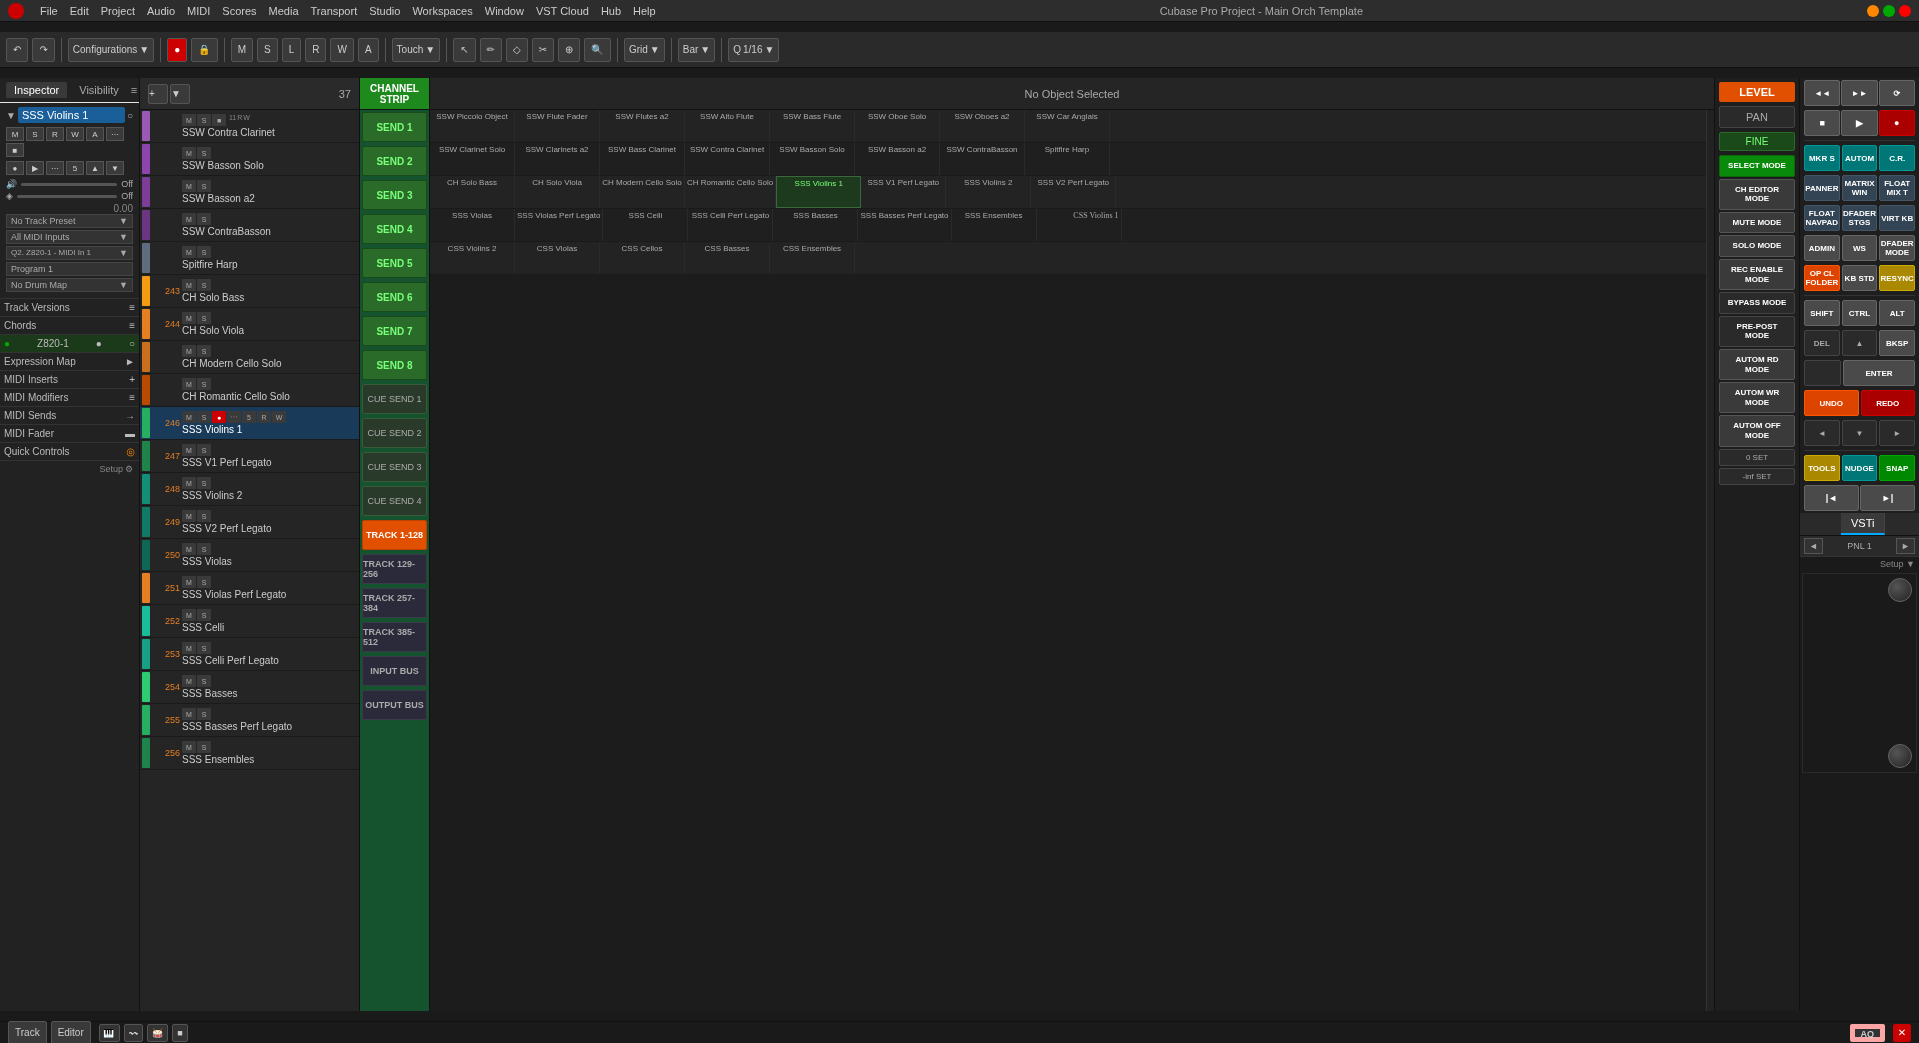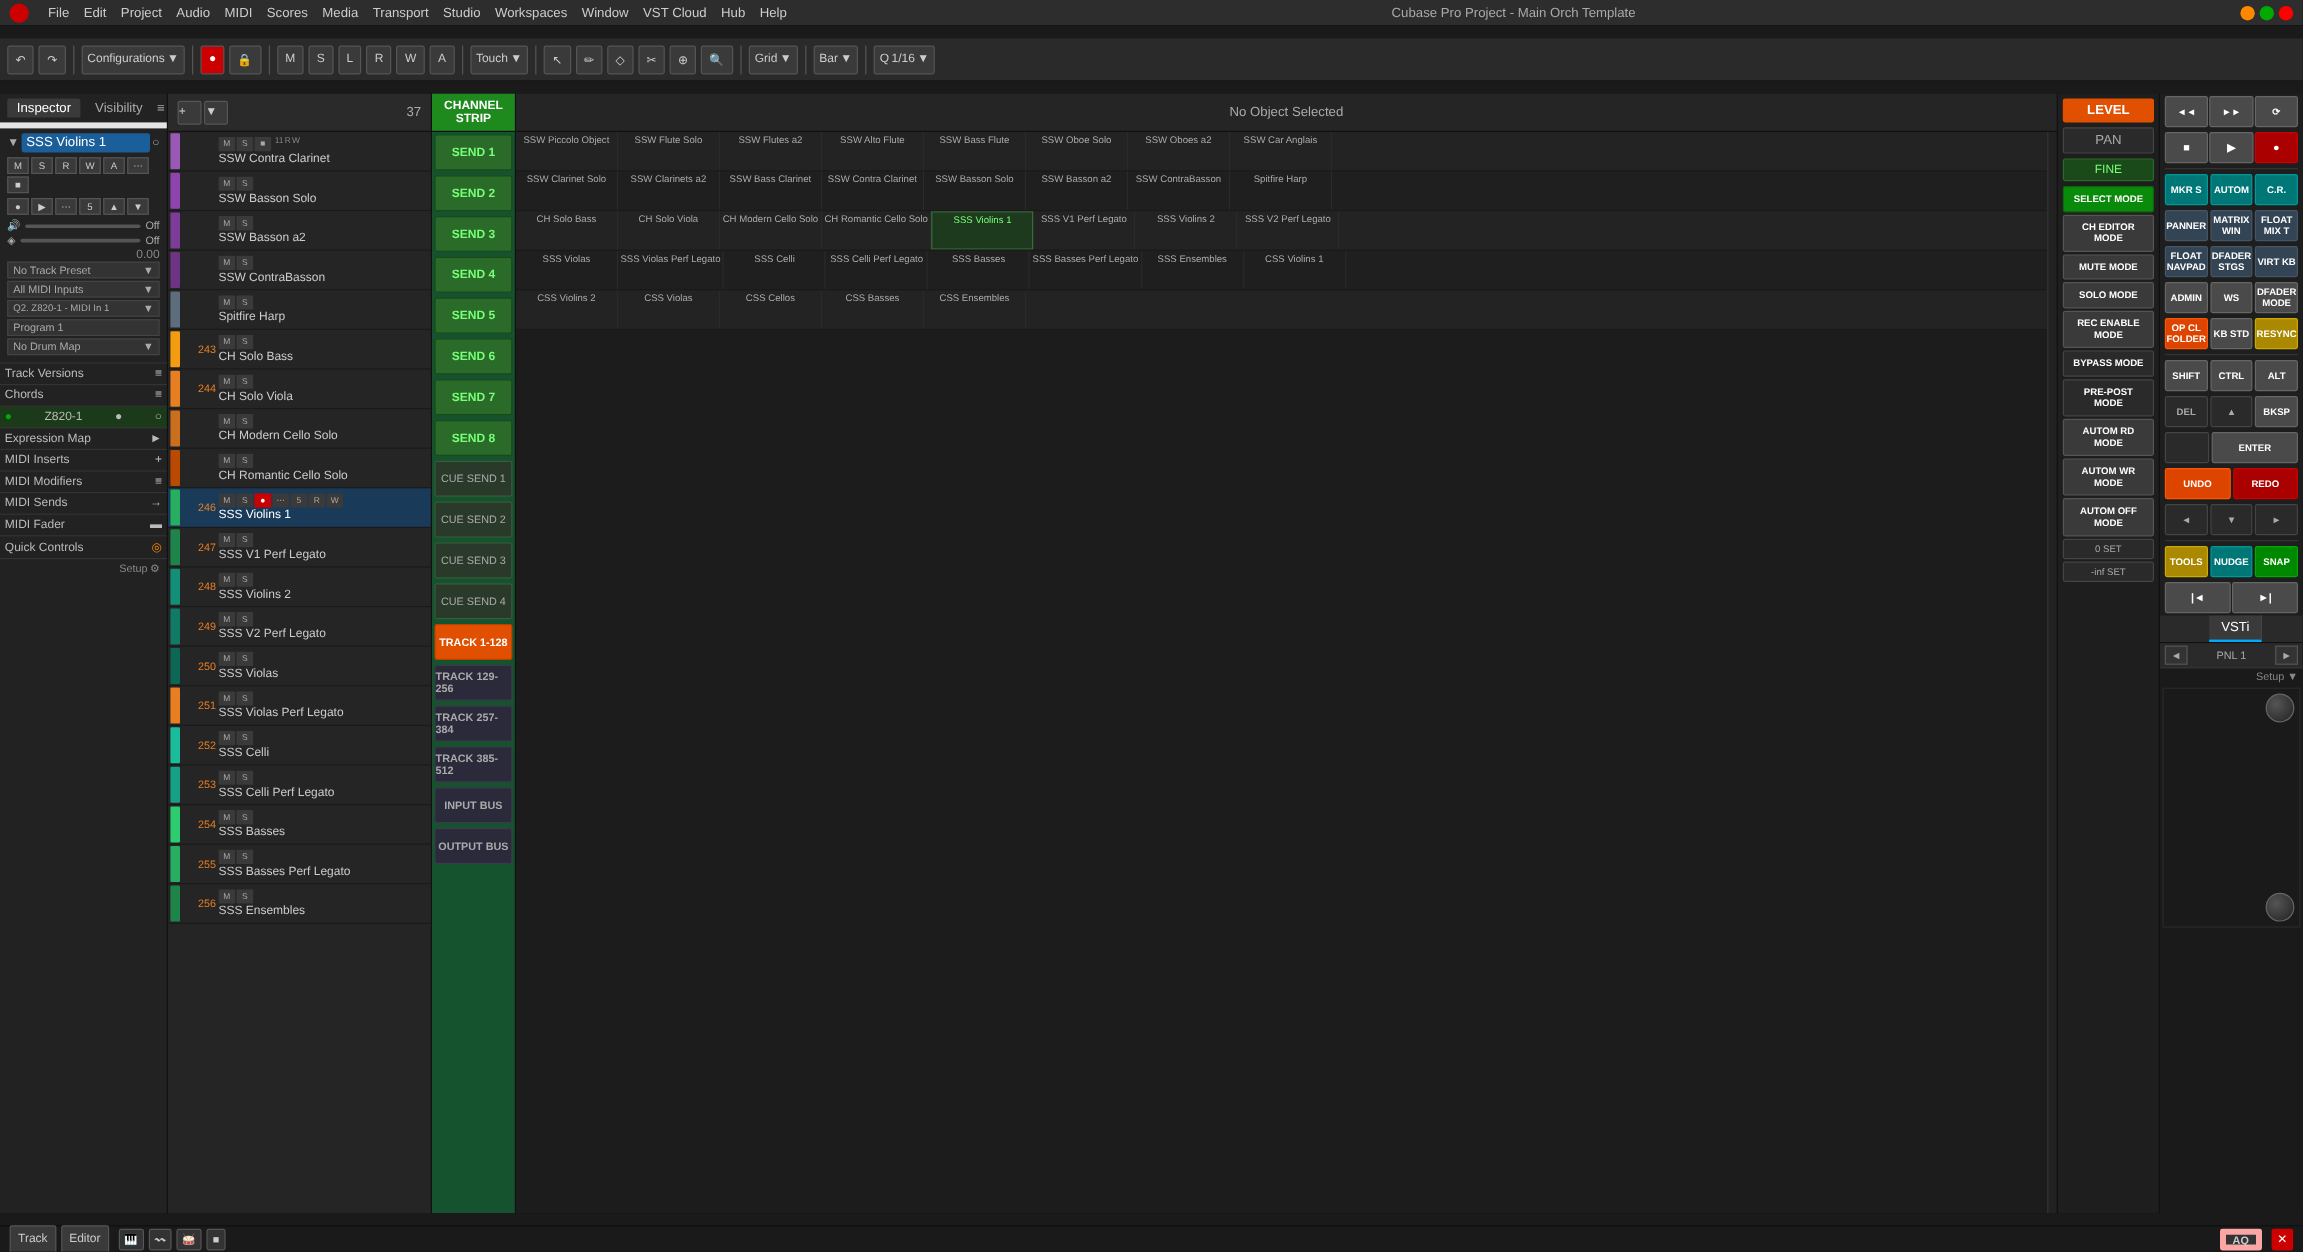--- a/index.html
+++ b/index.html
@@ -11,21 +11,21 @@
     #menubar span { color: #ccc; font-size: 11px; cursor: pointer; }
 
     
     #toolbar { background: #2a2a2a; height: 36px; display: flex; align-items: center; padding: 0 6px; gap: 4px; border-bottom: 1px solid #111; }
     .toolbar-btn { background: #3a3a3a; border: 1px solid #555; color: #ccc; height: 24px; padding: 0 6px; font-size: 10px; cursor: pointer; border-radius: 2px; display: flex; align-items: center; }
     .toolbar-sep { width: 1px; height: 24px; background: #555; margin: 0 2px; }
     .toolbar-dropdown { background: #3a3a3a; border: 1px solid #555; color: #ccc; height: 24px; padding: 0 4px; font-size: 10px; display: flex; align-items: center; gap: 2px; cursor: pointer; border-radius: 2px; }
 
     
     #inspector { width: 140px; background: #222; border-right: 1px solid #111; display: flex; flex-direction: column; flex-shrink: 0; }
-    #inspector-header { display: flex; padding: 4px 6px; gap: 4px; border-bottom: 5px solid #e5e5e5; align-items: center; }
+    #inspector-header { display: flex; padding: 4px 6px; gap: 4px; border-bottom: 1px solid #e5e5e5; align-items: center; }
     #inspector-tab { background: #3a3a3a; padding: 2px 8px; font-size: 11px; color: #fff; border-radius: 2px 2px 0 0; cursor: pointer; }
     #visibility-tab { padding: 2px 8px; font-size: 11px; color: #aaa; cursor: pointer; }
 
     .inspector-section { padding: 4px 6px; border-bottom: 1px solid #333; }
     .track-name-display { background: #1a5f9a; color: #fff; padding: 2px 4px; font-size: 11px; border-radius: 2px; width: 100%; }
     .inspector-controls { display: flex; gap: 2px; flex-wrap: wrap; margin-bottom: 4px; }
     .insp-btn { background: #3a3a3a; border: 1px solid #555; color: #ccc; width: 18px; height: 14px; font-size: 8px; cursor: pointer; display: flex; align-items: center; justify-content: center; }
     .insp-slider-row { display: flex; align-items: center; gap: 4px; font-size: 9px; color: #aaa; margin-bottom: 2px; }
     .insp-slider { flex: 1; height: 3px; background: #555; border-radius: 2px; }
     .dropdown-row { background: #333; border: 1px solid #444; padding: 1px 4px; font-size: 9px; color: #aaa; display: flex; justify-content: space-between; margin-bottom: 2px; cursor: pointer; }
@@ -578,21 +578,21 @@
     <div id="arrange">
       <div id="arrange-header">
         <div id="arrange-title">No Object Selected</div>
       </div>
       <div id="arrange-tracks">
         <div id="track-content-area">
 
           <div style="display:flex;height:33px;border-bottom:1px solid #1a1a1a;background:#232323;">
             <div style="display:flex;overflow:hidden;flex:1;">
               <div style="min-width:85px;border-right:1px solid #2a2a2a;padding:2px;font-size:8px;color:#aaa;text-align:center;">SSW Piccolo Object</div>
-              <div style="min-width:85px;border-right:1px solid #2a2a2a;padding:2px;font-size:8px;color:#aaa;text-align:center;">SSW Flute Solo</div>
+              <div style="min-width:85px;border-right:1px solid #2a2a2a;padding:2px;font-size:8px;color:#aaa;text-align:center;">SSW Flute Fader</div>
               <div style="min-width:85px;border-right:1px solid #2a2a2a;padding:2px;font-size:8px;color:#aaa;text-align:center;">SSW Flutes a2</div>
               <div style="min-width:85px;border-right:1px solid #2a2a2a;padding:2px;font-size:8px;color:#aaa;text-align:center;">SSW Alto Flute</div>
               <div style="min-width:85px;border-right:1px solid #2a2a2a;padding:2px;font-size:8px;color:#aaa;text-align:center;">SSW Bass Flute</div>
               <div style="min-width:85px;border-right:1px solid #2a2a2a;padding:2px;font-size:8px;color:#aaa;text-align:center;">SSW Oboe Solo</div>
               <div style="min-width:85px;border-right:1px solid #2a2a2a;padding:2px;font-size:8px;color:#aaa;text-align:center;">SSW Oboes a2</div>
               <div style="min-width:85px;border-right:1px solid #2a2a2a;padding:2px;font-size:8px;color:#aaa;text-align:center;">SSW Car Anglais</div>
             </div>
           </div>
           <div style="display:flex;height:33px;border-bottom:1px solid #1a1a1a;background:#1f1f1f;">
             <div style="display:flex;overflow:hidden;flex:1;">
@@ -620,21 +620,21 @@
           </div>
           <div style="display:flex;height:33px;border-bottom:1px solid #1a1a1a;background:#1f1f1f;">
             <div style="display:flex;overflow:hidden;flex:1;">
               <div style="min-width:85px;border-right:1px solid #2a2a2a;padding:2px;font-size:8px;color:#aaa;text-align:center;">SSS Violas</div>
               <div style="min-width:85px;border-right:1px solid #2a2a2a;padding:2px;font-size:8px;color:#aaa;text-align:center;">SSS Violas Perf Legato</div>
               <div style="min-width:85px;border-right:1px solid #2a2a2a;padding:2px;font-size:8px;color:#aaa;text-align:center;">SSS Celli</div>
               <div style="min-width:85px;border-right:1px solid #2a2a2a;padding:2px;font-size:8px;color:#aaa;text-align:center;">SSS Celli Perf Legato</div>
               <div style="min-width:85px;border-right:1px solid #2a2a2a;padding:2px;font-size:8px;color:#aaa;text-align:center;">SSS Basses</div>
               <div style="min-width:85px;border-right:1px solid #2a2a2a;padding:2px;font-size:8px;color:#aaa;text-align:center;">SSS Basses Perf Legato</div>
               <div style="min-width:85px;border-right:1px solid #2a2a2a;padding:2px;font-size:8px;color:#aaa;text-align:center;">SSS Ensembles</div>
-              <div style="min-width:85px;border-right:1px solid #2a2a2a;padding:2px;font-size:8px;color:#aaa;text-align:center;">CSS Violins 1</div>
+              <div style="min-width:85px;border-right:1px solid #2a2a2a;padding:2px;font-size:8px;color:#aaa;text-align:right;font-family:Liberation Serif, serif;">CSS Violins 1</div>
             </div>
           </div>
           <div style="display:flex;height:33px;border-bottom:1px solid #1a1a1a;background:#232323;">
             <div style="display:flex;overflow:hidden;flex:1;">
               <div style="min-width:85px;border-right:1px solid #2a2a2a;padding:2px;font-size:8px;color:#aaa;text-align:center;">CSS Violins 2</div>
               <div style="min-width:85px;border-right:1px solid #2a2a2a;padding:2px;font-size:8px;color:#aaa;text-align:center;">CSS Violas</div>
               <div style="min-width:85px;border-right:1px solid #2a2a2a;padding:2px;font-size:8px;color:#aaa;text-align:center;">CSS Cellos</div>
               <div style="min-width:85px;border-right:1px solid #2a2a2a;padding:2px;font-size:8px;color:#aaa;text-align:center;">CSS Basses</div>
               <div style="min-width:85px;border-right:1px solid #2a2a2a;padding:2px;font-size:8px;color:#aaa;text-align:center;">CSS Ensembles</div>
             </div>

